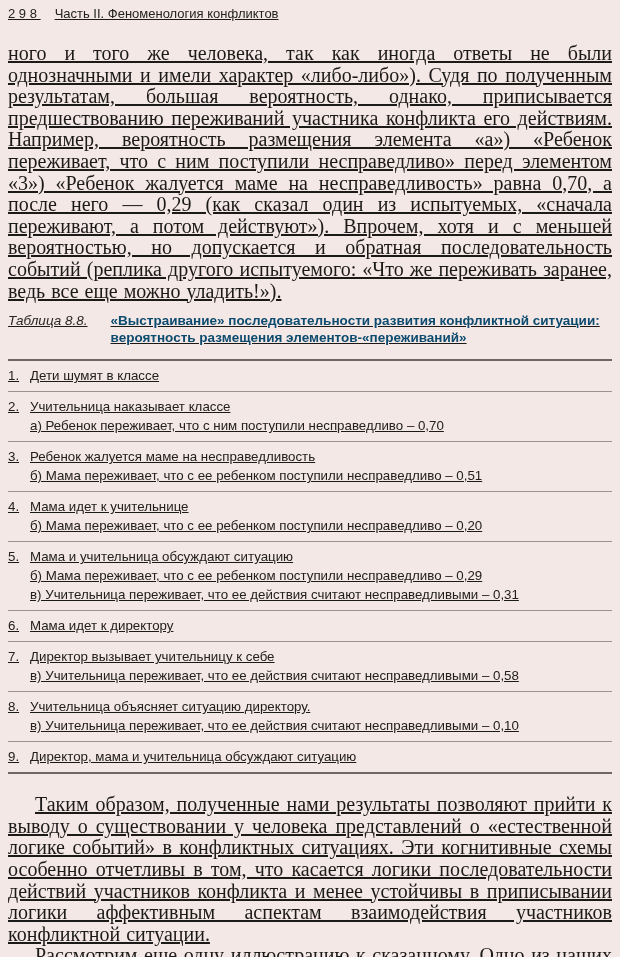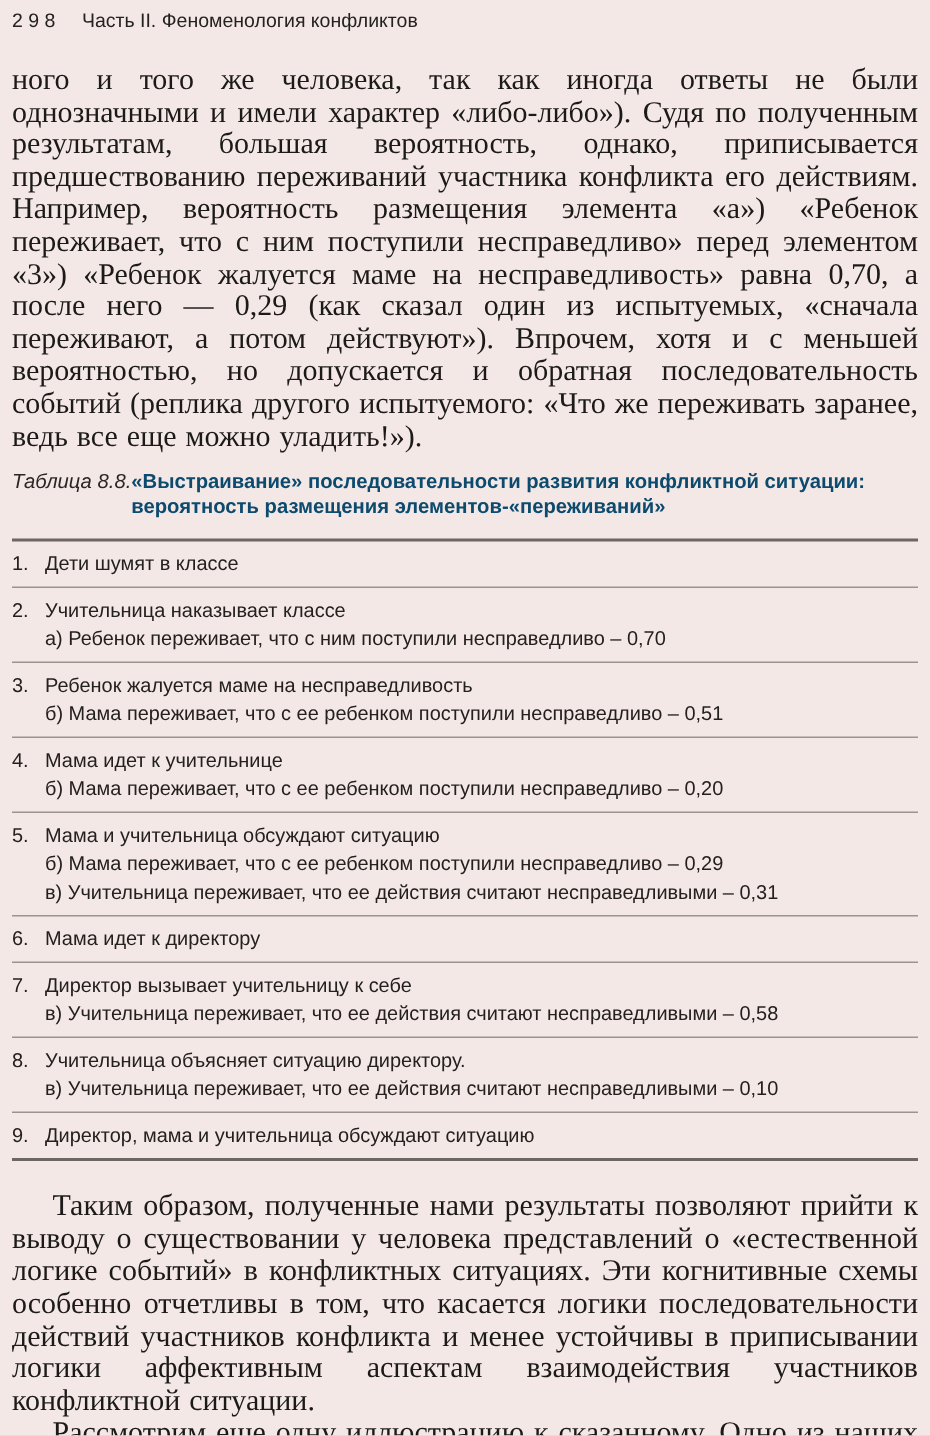--- a/index.html
+++ b/index.html
@@ -6,20 +6,21 @@
   body { background: #d8cccb; }
   .page {
     width: 620px;
     height: 957px;
     box-sizing: border-box;
     background: #f3e8e6;
     padding: 6px 8px 0 8px;
     overflow: hidden;
     color: #1c1a19;
     position: relative;
+    text-decoration: underline;
   }
   
   .header {
     font-family: "Liberation Sans", sans-serif;
     font-size: 13px;
     color: #242220;
     display: flex;
     align-items: baseline;
     margin-bottom: 22px;
   }
@@ -39,21 +40,21 @@
   .caption {
     display: flex;
     font-family: "Liberation Sans", sans-serif;
     font-size: 13.5px;
     line-height: 17px;
     margin: 10px 0 13px 0;
   }
   .cap-label {
     font-style: italic;
     white-space: nowrap;
-    margin-right: 0;
+    margin-right: 23px;
     color: #2a2624;
   }
   .cap-title {
     font-weight: bold;
     color: #0c4a6e;
     max-width: 490px;
   }
   
   .ptable {
     border-top: 2px solid #6e6660;

